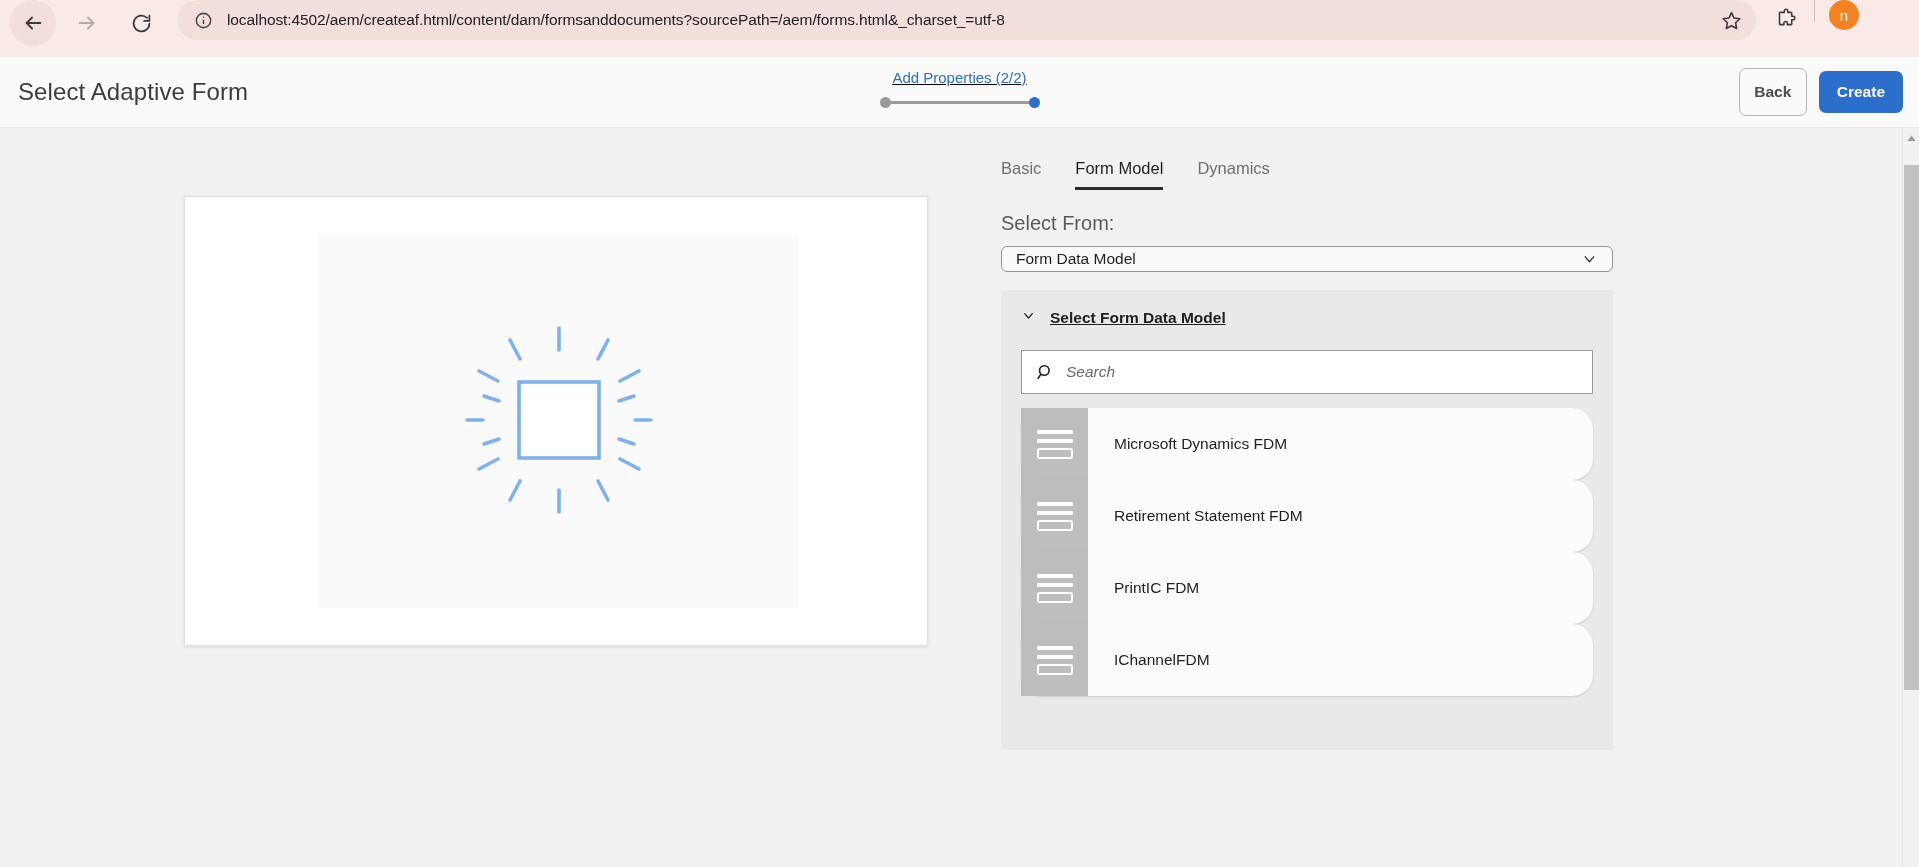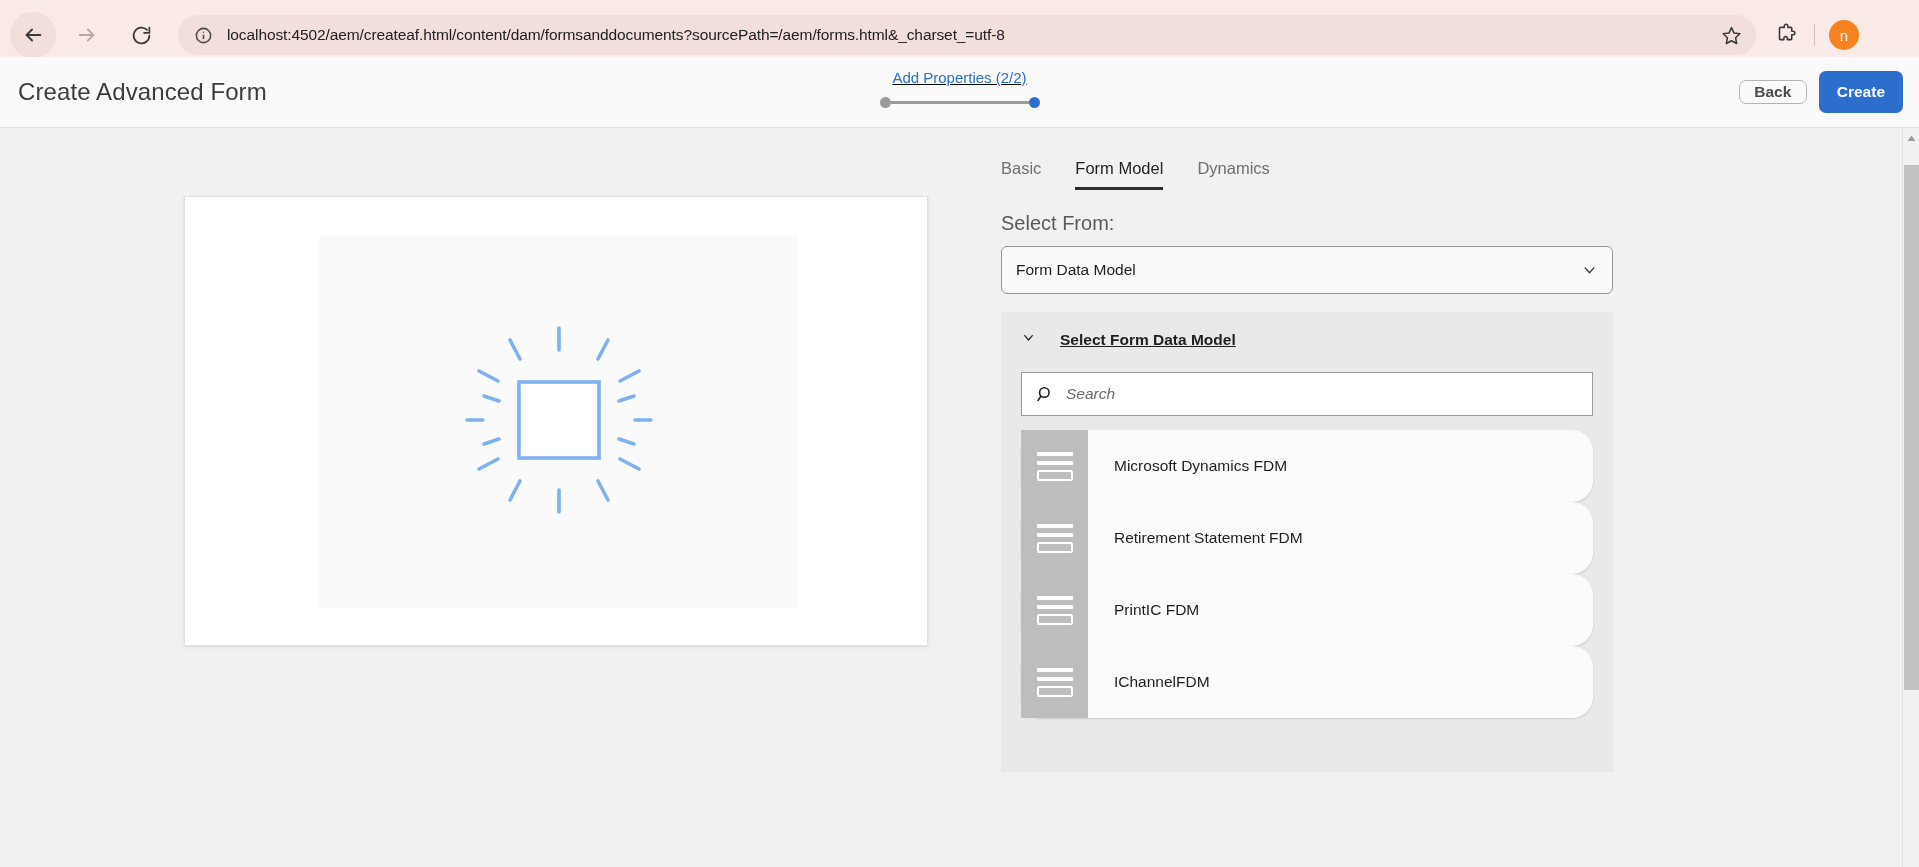--- a/index.html
+++ b/index.html
@@ -9,21 +9,21 @@
     overflow: hidden;
     background: #ffffff;
     font-family: "Liberation Sans", sans-serif;
   }
 
   
   #browser-chrome {
     position: absolute; left: 0; top: 0;
     width: 1919px; height: 70px;
     background: #f9e9e7;
-    display: flex; align-items: center;
+    display: flex; align-items: flex-start;
   }
   .nav-btn {
     width: 46px; height: 46px; margin-left: 8px;
     border-radius: 50%;
     display: flex; align-items: center; justify-content: center;
     flex: 0 0 auto;
   }
   #nav-back { margin-left: 10px; background: #f2dedb; }
   .nav-btn svg { display: block; }
   #omnibox {
@@ -89,21 +89,21 @@
   }
   .step-dot { width: 11px; height: 11px; border-radius: 50%; flex: 0 0 auto; }
   .step-dot.done { background: #9a9a9a; }
   .step-dot.active { background: #2c6ecb; }
   #step-line { flex: 1 1 auto; height: 3px; background: #9a9a9a; }
   #header-actions {
     position: absolute; right: 16px; top: 50%; transform: translateY(-50%);
     display: flex; align-items: center; gap: 12px;
   }
   #back-button {
-    min-width: 68px; height: 24px; padding: 0 12px;
+    min-width: 68px; height: 48px; padding: 0 12px;
     border: 1px solid #b3b3b3; border-radius: 7px;
     background: #fafafa; color: #4b4b4b;
     font-size: 15.5px; font-weight: bold;
     display: flex; align-items: center; justify-content: center;
     cursor: pointer;
   }
   #create-button {
     min-width: 84px; height: 42px; padding: 0 18px;
     border: none; border-radius: 7px;
     background: #2c6ecb; color: #ffffff;
@@ -153,41 +153,41 @@
     cursor: pointer;
   }
   .tab.active { color: #1f1f1f; border-bottom-color: #2c2c2c; }
   #select-from-label {
     margin: 22px 0 0 34px;
     font-size: 20px; color: #5a5a5a;
   }
   #model-select {
     position: relative;
     margin: 11px 0 0 34px;
-    width: 612px; height: 48px;
+    width: 612px; height: 26px;
     background: #fafafa;
     border: 1px solid #959595;
     border-radius: 6px;
     display: flex; align-items: center;
     padding: 0 14px;
     cursor: pointer;
   }
   #model-select-value { font-size: 15.5px; color: #1f1f1f; }
   #model-select-chevron { position: absolute; right: 14px; top: 50%; transform: translateY(-50%); display:flex; }
 
   #fdm-section {
     margin: 18px 0 0 34px;
     width: 612px;
     background: #e9e9e9;
     padding: 18px 20px 0 20px;
     height: 460px;
     overflow: hidden;
   }
   #fdm-accordion-header {
-    display: flex; align-items: center; gap: 24px;
+    display: flex; align-items: center; gap: 14px;
     cursor: pointer;
   }
   #fdm-accordion-title {
     font-size: 15.5px; font-weight: bold; color: #1f1f1f;
     text-decoration: underline;
   }
   #search-box {
     margin-top: 23px;
     width: 572px; height: 44px;
     background: #ffffff;
@@ -308,21 +308,21 @@
 
   <div class="chrome-icon-btn" id="chrome-menu">
     <span>
       <span class="kebab-dot"></span><span class="kebab-dot"></span><span class="kebab-dot"></span>
     </span>
   </div>
 </div>
 
 <div id="app-header">
 
-  <div id="page-title">Create Advanced Form</div>
+  <div id="page-title">Select Adaptive Form</div>
 
   <div id="step-indicator">
     <div id="step-label">Add Properties (2/2)</div>
     <div id="step-track">
       <span class="step-dot done"></span>
       <span id="step-line"></span>
       <span class="step-dot active"></span>
     </div>
   </div>
 

